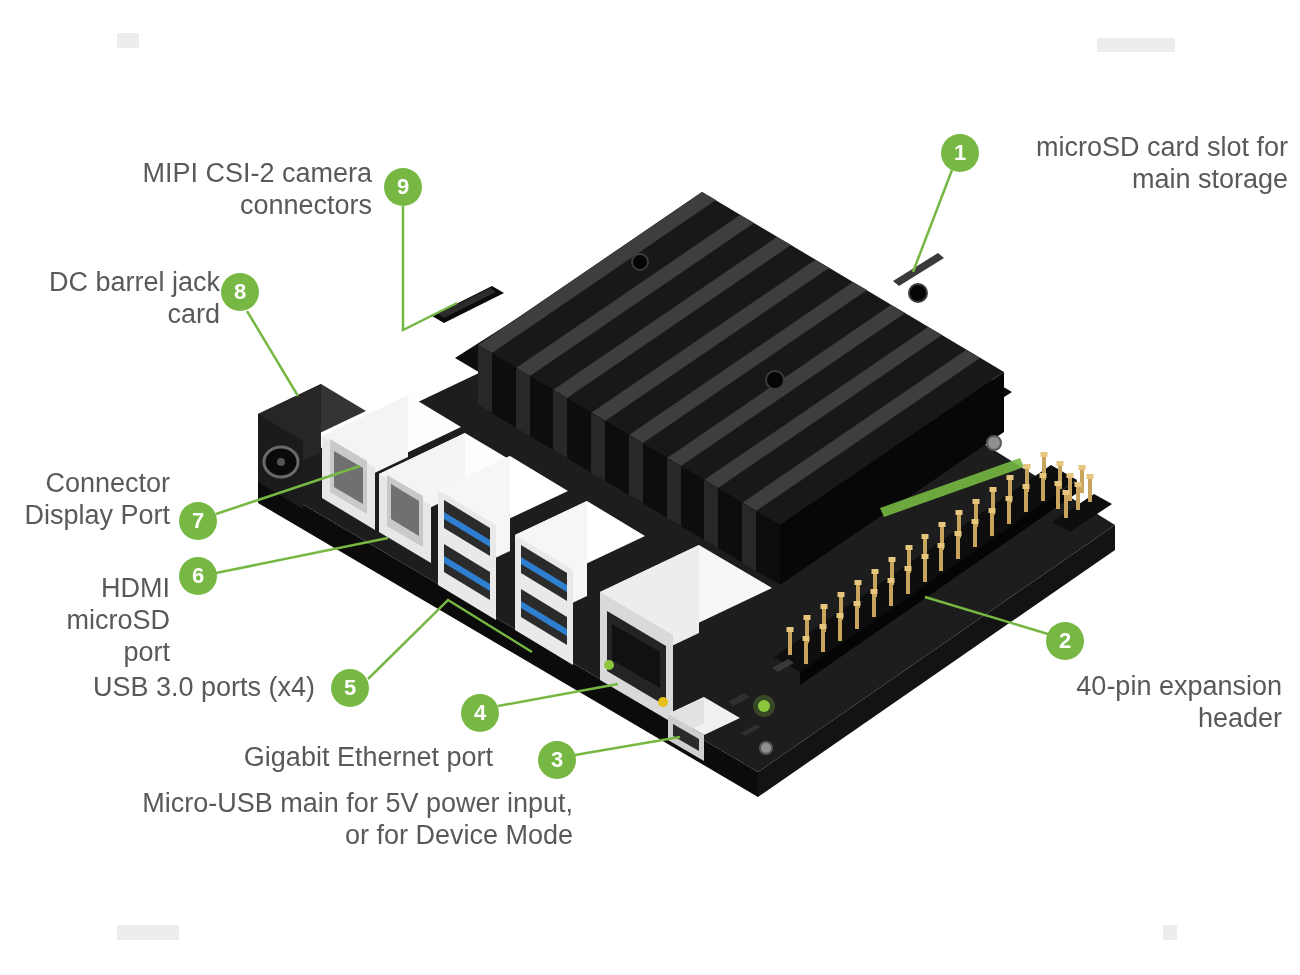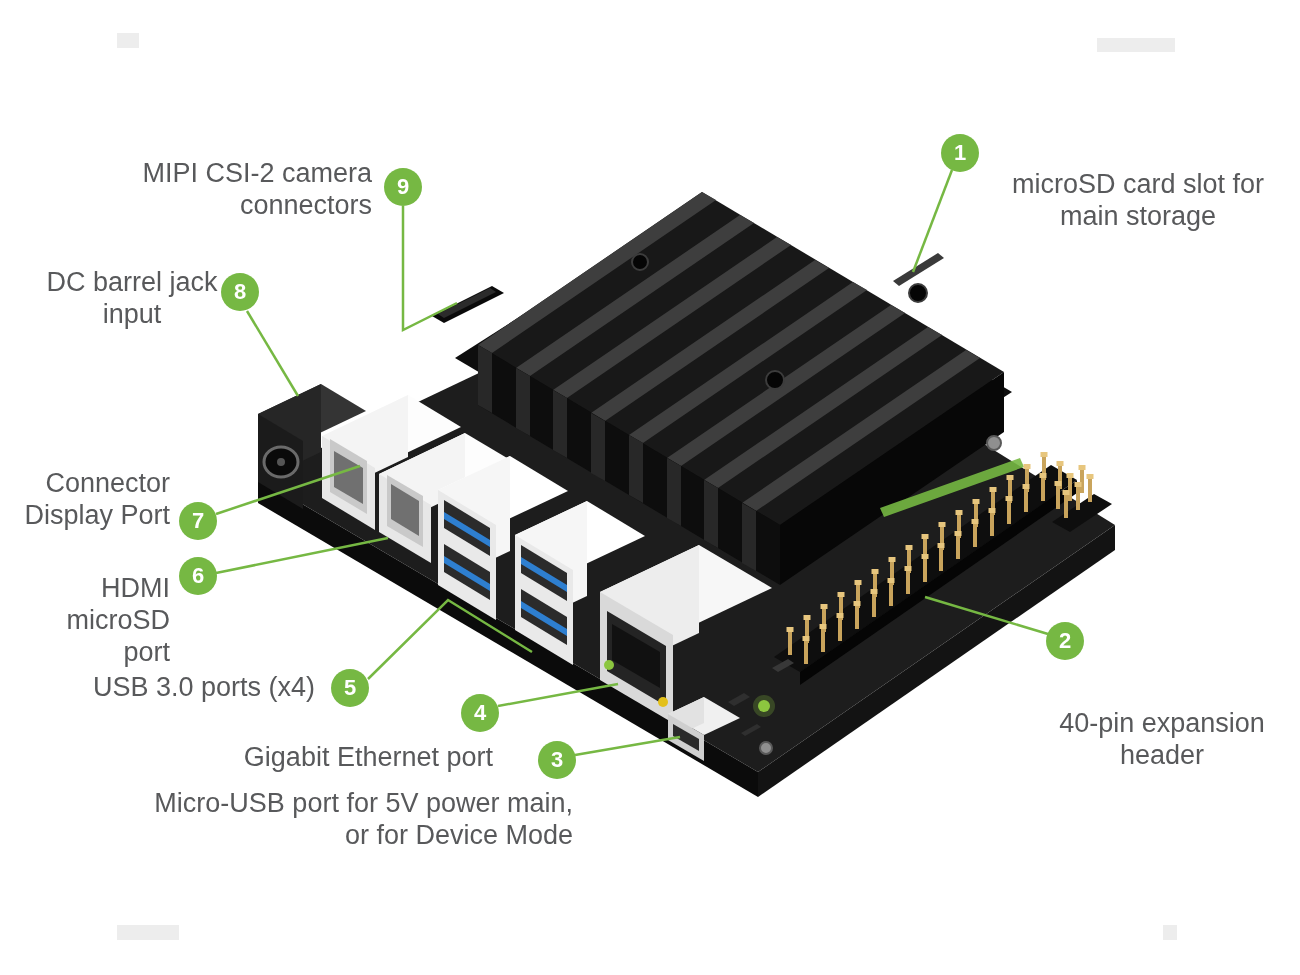--- a/index.html
+++ b/index.html
@@ -11,21 +11,21 @@
   #canvas{position:relative;width:1300px;height:975px;background:#ffffff;overflow:hidden;
           font-family:"Liberation Sans",sans-serif;}
   #board-svg{position:absolute;left:0;top:0;}
   .corner-mark{position:absolute;background:#ededed;}
   .badge{position:absolute;width:38px;height:38px;border-radius:50%;
          background:var(--accent);color:#ffffff;font-weight:bold;font-size:22px;
          display:flex;align-items:center;justify-content:center;z-index:5;}
   .callout-label{position:absolute;color:var(--text);font-size:27px;line-height:32px;z-index:4;}
   .callout-label .line{display:block;}
   .align-right{text-align:right;}
-  .align-left{text-align:center;margin-top:37px;}
+  .align-left{text-align:right;}
 </style>
 </head>
 <body>
 
 <div id="canvas">
 
   <div class="corner-mark" style="left:117px;top:33px;width:22px;height:15px;"></div>
   <div class="corner-mark" style="left:1097px;top:38px;width:78px;height:14px;"></div>
   <div class="corner-mark" style="left:117px;top:925px;width:62px;height:15px;"></div>
   <div class="corner-mark" style="left:1163px;top:925px;width:14px;height:15px;"></div>
@@ -236,39 +236,39 @@
 
   <div class="callout-label align-left" style="left:988px;top:131px;width:300px;">
     <span class="line">microSD card slot for</span>
     <span class="line">main storage</span>
   </div>
   <div class="callout-label align-left" style="left:1042px;top:670px;width:240px;">
     <span class="line">40-pin expansion</span>
     <span class="line">header</span>
   </div>
   <div class="callout-label align-right" style="left:118px;top:787px;width:455px;">
-    <span class="line">Micro-USB port for 5V power main,</span>
+    <span class="line">Micro-USB main for 5V power input,</span>
     <span class="line">or for Device Mode</span>
   </div>
   <div class="callout-label align-right" style="left:218px;top:741px;width:275px;">
     <span class="line">Gigabit Ethernet port</span>
   </div>
   <div class="callout-label align-right" style="left:70px;top:671px;width:245px;text-align:right;">
     <span class="line">USB 3.0 ports (x4)</span>
   </div>
   <div class="callout-label align-right" style="left:16px;top:572px;width:154px;">
     <span class="line">HDMI</span>
     <span class="line">microSD port</span>
   </div>
   <div class="callout-label align-right" style="left:6px;top:467px;width:164px;">
     <span class="line">Connector</span>
     <span class="line">Display Port</span>
   </div>
-  <div class="callout-label align-right" style="left:36px;top:266px;width:192px;text-align:center;">
+  <div class="callout-label align-right" style="left:28px;top:266px;width:192px;">
     <span class="line">DC barrel jack</span>
-    <span class="line">input</span>
+    <span class="line">card</span>
   </div>
   <div class="callout-label align-right" style="left:108px;top:157px;width:264px;">
     <span class="line">MIPI CSI-2 camera</span>
     <span class="line">connectors</span>
   </div>
 
 </div>
 
 </body></html>

